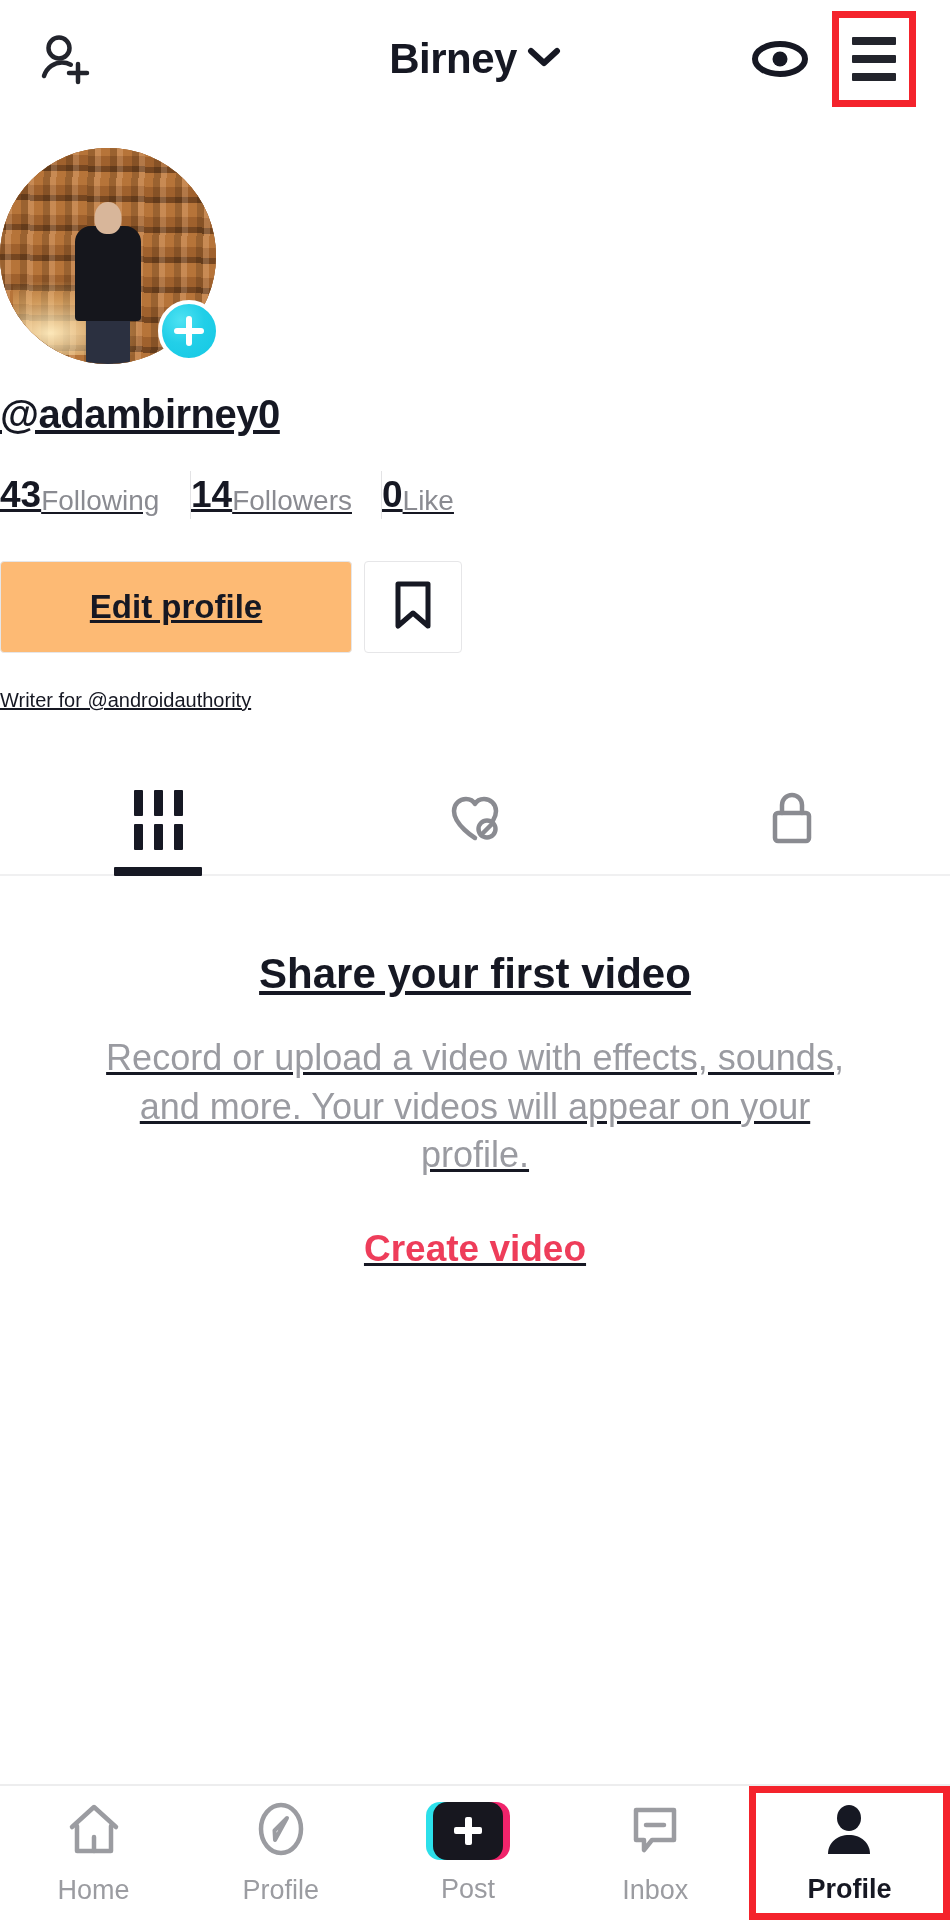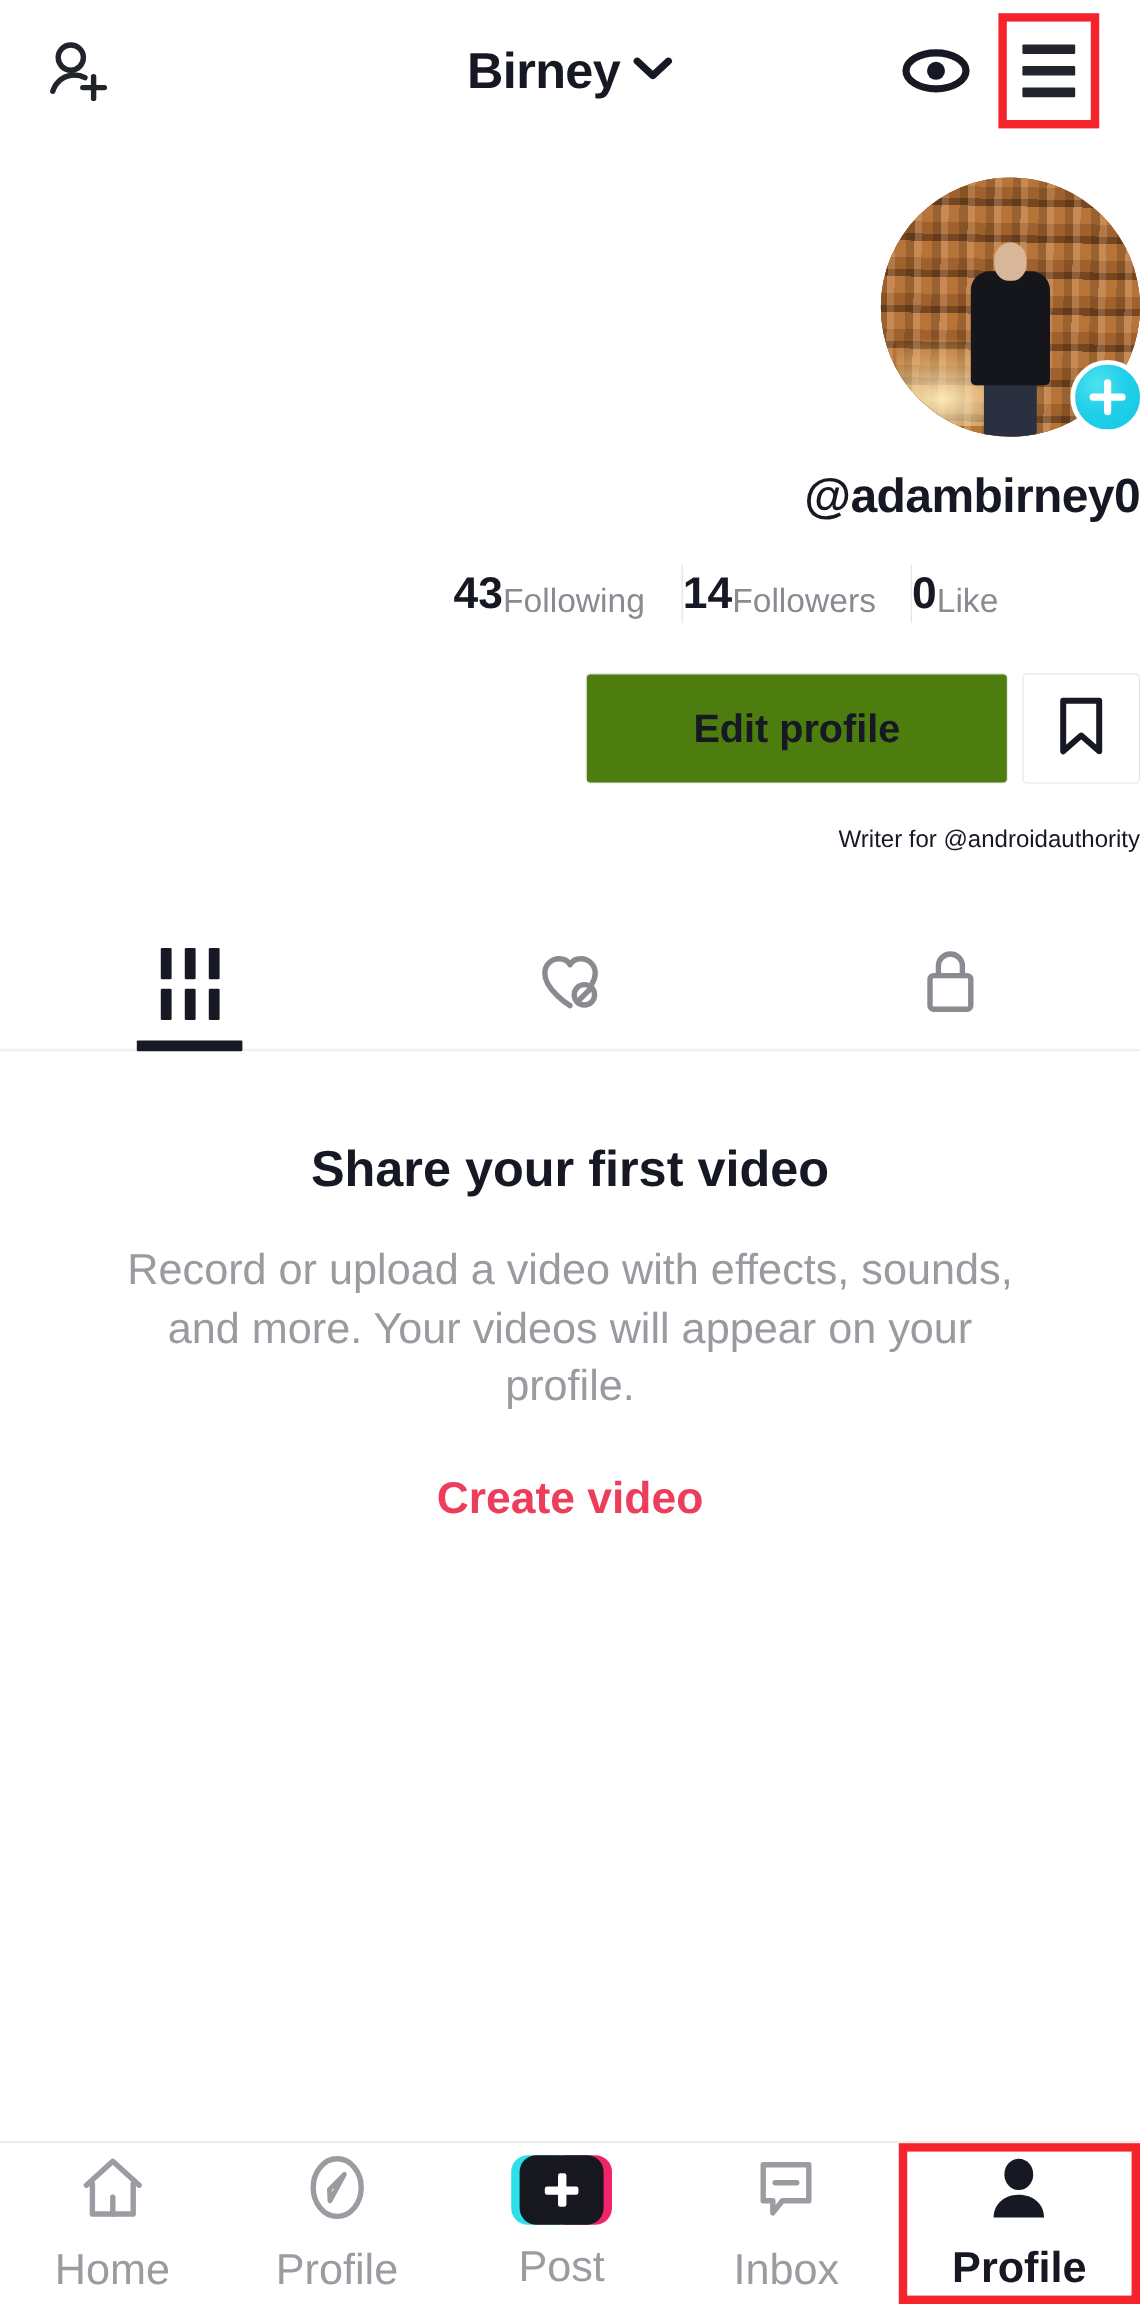--- a/index.html
+++ b/index.html
@@ -35,21 +35,21 @@
   .menu-wrap {
     border: 7px solid #f4232c;
     background: #fff;
     width: 84px; height: 96px;
     display: flex; align-items: center; justify-content: center;
   }
   .burger { width: 44px; display: flex; flex-direction: column; gap: 10px; }
   .burger span { display: block; height: 8px; background: #22242c; border-radius: 1px; }
 
   
-  .profile { display: flex; flex-direction: column; align-items: flex-end; }
+  .profile { display: flex; flex-direction: column; align-items: flex-start; text-decoration: underline; }
 
   .avatar-wrap { position: relative; width: 216px; height: 216px; margin-top: 30px; }
   .avatar {
     width: 216px; height: 216px; border-radius: 50%; overflow: hidden;
     position: relative; background: #8a5a32;
   }
   .avatar .slats {
     position: absolute; inset: 0;
     background:
       repeating-linear-gradient(91deg,
@@ -97,21 +97,21 @@
   .stats { display: flex; align-items: center; margin-top: 34px; }
   .stat { width: 190px; display: flex; flex-direction: row; align-items: center; }
   .stat .num { font-size: 37px; font-weight: bold; color: #161823; line-height: 1.1; }
   .stat .lab { margin-top: 12px; font-size: 28px; color: #8a8b91; }
   .divider { width: 1px; height: 48px; background: #e3e3e5; }
 
   
   .actions { display: flex; align-items: center; gap: 12px; margin-top: 42px; }
   .edit-btn {
     width: 352px; height: 92px;
-    border: 1.5px solid #e6e6e8; border-radius: 4px; background: #4d7c0f;
+    border: 1.5px solid #e6e6e8; border-radius: 4px; background: #fdba74;
     display: flex; align-items: center; justify-content: center;
     font-size: 33px; font-weight: bold; color: #161823;
   }
   .bookmark-btn {
     width: 98px; height: 92px;
     border: 1.5px solid #e6e6e8; border-radius: 4px; background: #fff;
     display: flex; align-items: center; justify-content: center;
   }
 
   .bio { margin-top: 36px; font-size: 20px; color: #161823; }
@@ -145,21 +145,21 @@
   .nav {
     flex: 0 0 136px; height: 136px;
     border-top: 2px solid #ededee;
     display: flex; align-items: stretch;
   }
   .nav-item {
     flex: 1; display: flex; flex-direction: column;
     align-items: center; justify-content: center; gap: 14px;
     position: relative;
   }
-  .nav-item .nlabel { font-size: 36px; color: #9b9ca1; }
+  .nav-item .nlabel { font-size: 27px; color: #9b9ca1; }
   .nav-item.active .nlabel { color: #161823; font-weight: bold; }
   .nav-hl { border: 7px solid #f4232c; }
   .post-btn {
     position: relative; width: 84px; height: 58px;
     display: flex; align-items: center; justify-content: center;
   }
   .post-btn .edge-l {
     position: absolute; left: 0; top: 0; width: 40px; height: 58px;
     background: #2ce0ea; border-radius: 14px 0 0 14px;
   }

